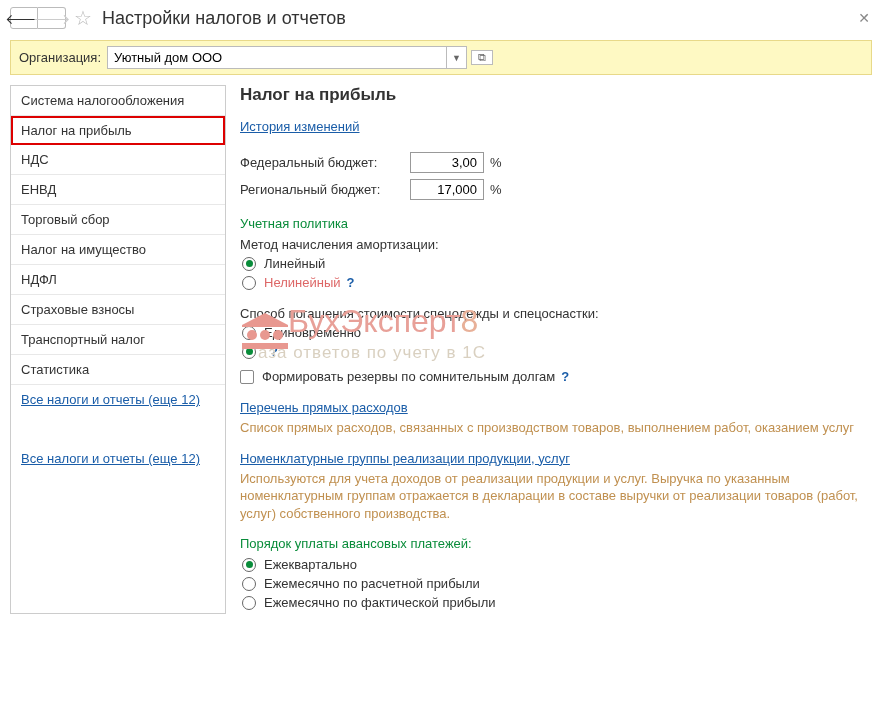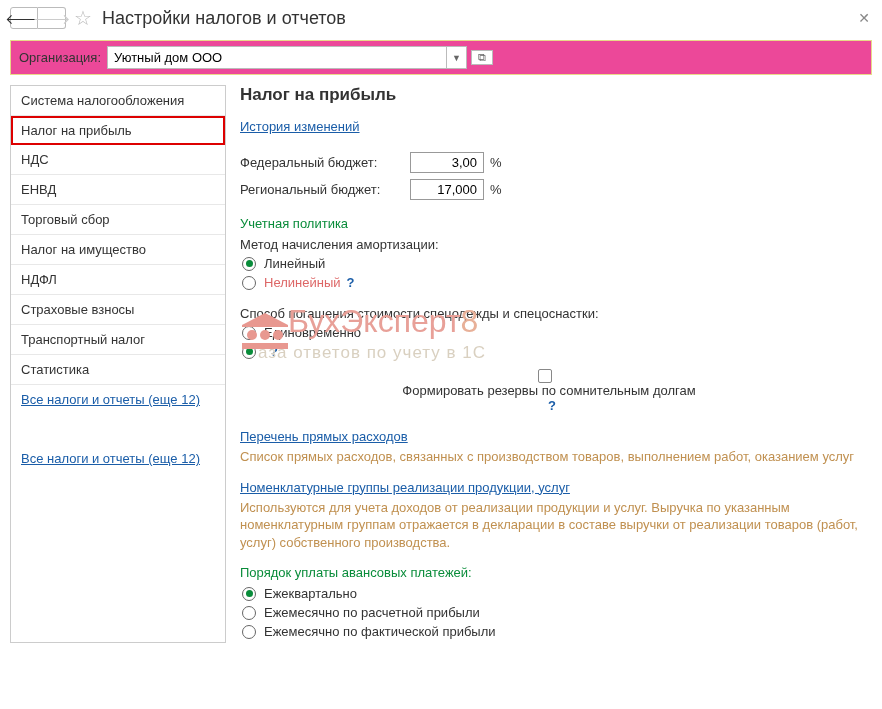--- a/index.html
+++ b/index.html
@@ -7,21 +7,21 @@
   
   .titlebar { display: flex; align-items: center; padding: 6px 10px 10px 10px; }
   .nav-btns { display: flex; gap: 0; margin-right: 8px; }
   .nav-btn { width: 28px; height: 22px; border: 1px solid #bbb; background: #fff; display: flex; align-items: center; justify-content: center; font-size: 14px; cursor: pointer; }
   .nav-btn:first-child { border-radius: 3px 0 0 3px; }
   .nav-btn:last-child { border-radius: 0 3px 3px 0; border-left: none; color: #ccc; }
   .star-icon { color: #bbb; font-size: 20px; margin-right: 10px; }
   .title { font-size: 18px; color: #333; }
   .close-x { position: absolute; right: 12px; top: 10px; font-size: 14px; color: #888; cursor: pointer; }
   
-  .org-bar { background: #ec4899; border: 1px solid #e8d989; margin: 0 10px; padding: 5px 8px; display: flex; align-items: center; }
+  .org-bar { background: #fef9c3; border: 1px solid #e8d989; margin: 0 10px; padding: 5px 8px; display: flex; align-items: center; }
   .org-label { margin-right: 6px; }
   .org-select { flex: 0 0 360px; display: flex; }
   .org-input { flex: 1; border: 1px solid #bbb; background: #fff; padding: 3px 6px; font-size: 13px; font-family: inherit; }
   .org-dd { width: 20px; border: 1px solid #bbb; border-left: none; background: #fff; display: flex; align-items: center; justify-content: center; font-size: 9px; color: #666; cursor: pointer; }
   .org-open { width: 22px; border: 1px solid #bbb; background: #fff; margin-left: 4px; display: flex; align-items: center; justify-content: center; font-size: 11px; color: #666; cursor: pointer; }
   
   .body-row { display: flex; margin: 10px; gap: 0; }
   .sidebar { width: 216px; border: 1px solid #ccc; flex-shrink: 0; }
   .sb-item { padding: 7px 10px; border-bottom: 1px solid #e8e8e8; cursor: pointer; }
   .sb-item.selected { border: 2px solid #d00; padding: 5px 8px; }
@@ -38,21 +38,21 @@
   .hist-link { color: #1a5da8; text-decoration: underline; display: inline-block; margin-bottom: 18px; cursor: pointer; }
   .sect-green { color: #098c3a; margin-bottom: 6px; }
   .row { display: flex; align-items: center; margin-bottom: 6px; }
   .lbl { width: 170px; }
   .num-input { width: 74px; border: 1px solid #999; padding: 2px 6px; text-align: right; font-size: 13px; font-family: inherit; }
   .pct { margin-left: 6px; }
   .mt { margin-top: 16px; }
   .radio-row { display: flex; align-items: center; margin: 4px 0; padding-left: 2px; }
   .radio { width: 14px; height: 14px; border: 1px solid #666; border-radius: 50%; margin-right: 8px; display: flex; align-items: center; justify-content: center; cursor: pointer; flex-shrink: 0; }
   .radio.on::after { content: ""; width: 7px; height: 7px; background: #098c3a; border-radius: 50%; }
-  .chk-row { display: flex; align-items: center; margin: 10px 0; flex-direction: column; }
+  .chk-row { display: flex; align-items: center; margin: 10px 0; }
   .chk { width: 14px; height: 14px; border: 1px solid #888; border-radius: 2px; margin-right: 8px; cursor: pointer; flex-shrink: 0; }
   .help { color: #1a5da8; margin-left: 6px; cursor: pointer; font-weight: bold; }
   .link { color: #1a5da8; text-decoration: underline; cursor: pointer; }
   .desc { color: #c09050; margin: 4px 0 14px 0; line-height: 1.35; }
   .red-txt { color: #d66; }
   
   .wm-svg-circle { fill: #e89890; }
 </style>
 </head>
 <body>

